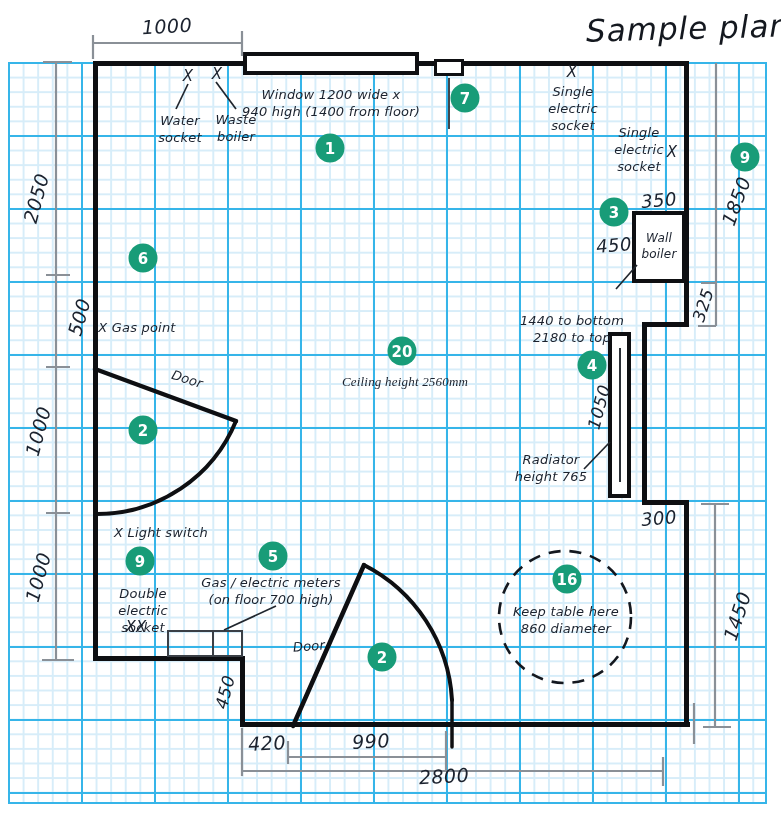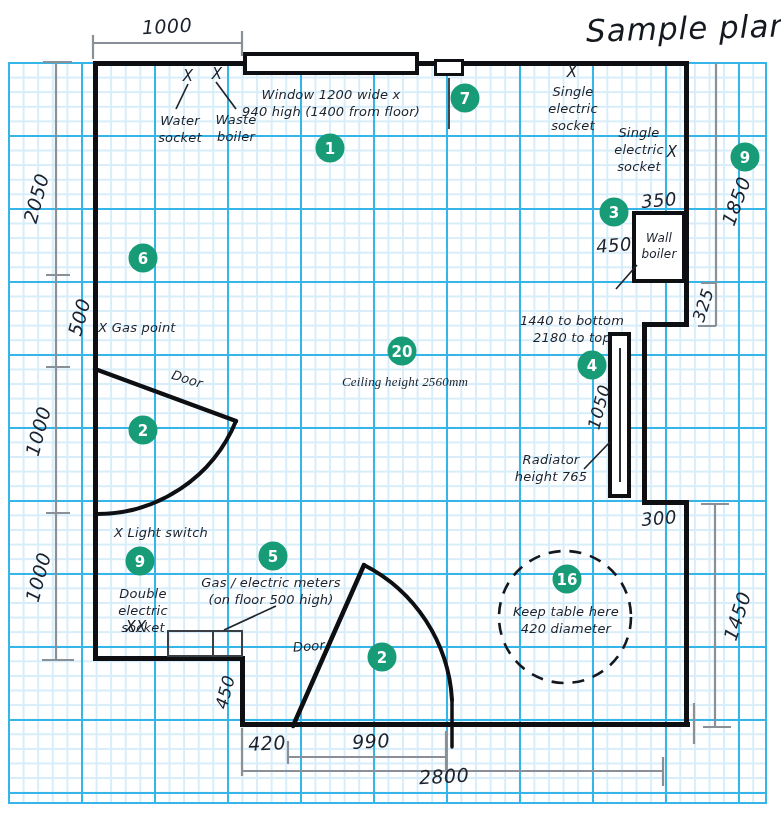--- a/index.html
+++ b/index.html
@@ -133,23 +133,23 @@
   <div class="ann" style="left:187px;top:380px;transform:translate(-50%,-50%) rotate(18deg);">Door</div>
   <div class="ann" style="left:309px;top:647px;transform:translate(-50%,-50%) rotate(-4deg);">Door</div>
   <div class="ann" style="left:551px;top:469px;">Radiator
 height 765</div>
   <div class="ann" style="left:140px;top:533px;white-space:nowrap;margin-left:21px;">X Light switch</div>
   <div class="ann" style="left:143px;top:611px;">Double
 electric
 socket</div>
   <div class="ann" style="left:136px;top:628px;font-size:15px;">XX</div>
   <div class="ann" style="left:271px;top:592px;">Gas / electric meters
-(on floor 500 high)</div>
+(on floor 700 high)</div>
   <div class="ann" style="left:566px;top:621px;">Keep table here
-420 diameter</div>
+860 diameter</div>
 
   <div class="xmark" style="left:188px;top:76px;">X</div>
   <div class="xmark" style="left:217px;top:74px;">X</div>
   <div class="xmark" style="left:572px;top:72px;">X</div>
   <div class="xmark" style="left:672px;top:152px;">X</div>
 
   <div class="dim" style="left:167px;top:26px;transform:translate(-50%,-50%) rotate(-3deg);">1000</div>
   <div class="dim" style="left:36px;top:198px;transform:translate(-50%,-50%) rotate(-75deg);">2050</div>
   <div class="dim" style="left:79px;top:317px;transform:translate(-50%,-50%) rotate(-75deg);">500</div>
   <div class="dim" style="left:38px;top:431px;transform:translate(-50%,-50%) rotate(-75deg);">1000</div>

